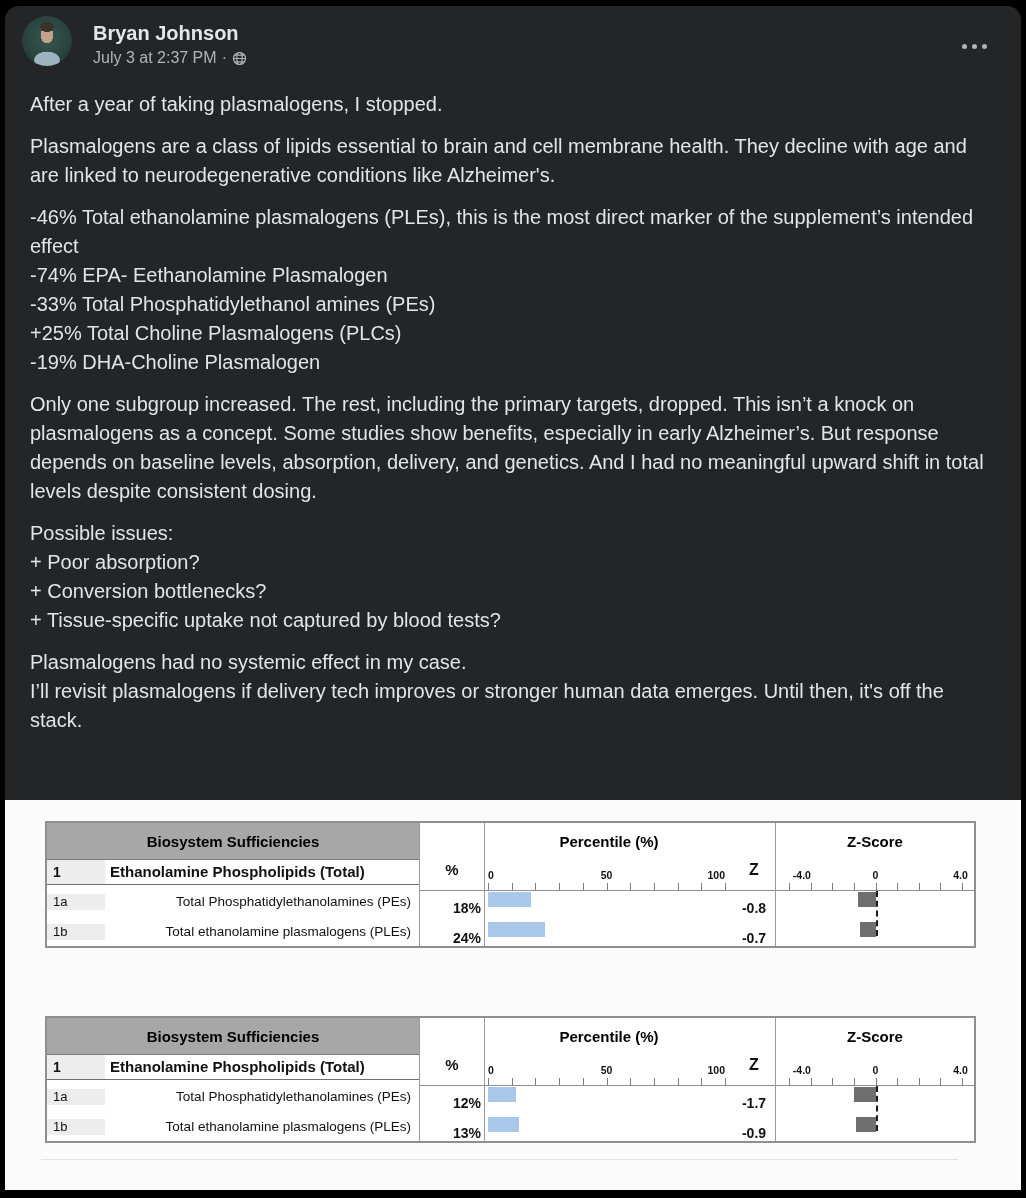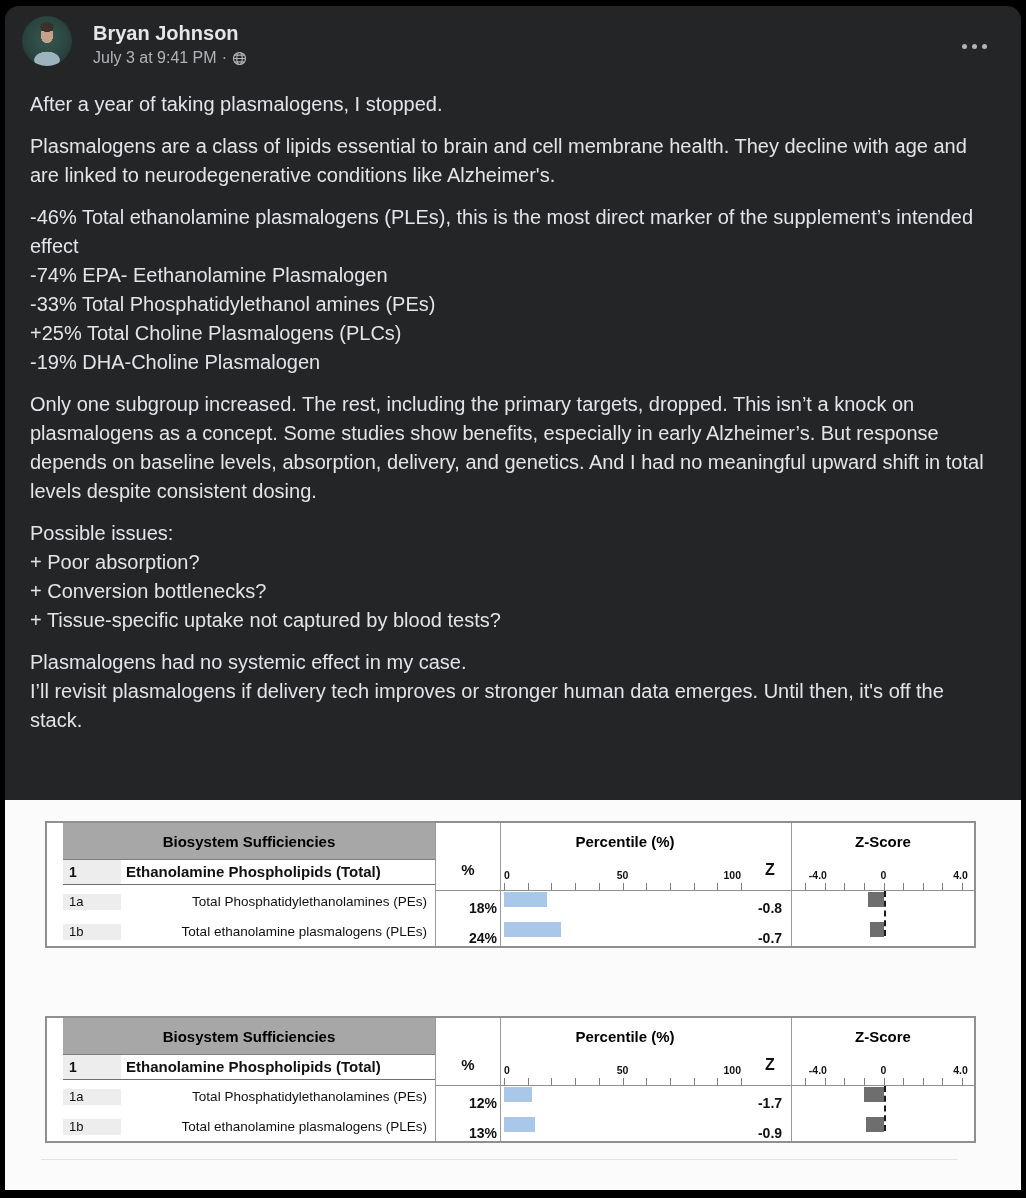--- a/index.html
+++ b/index.html
@@ -32,21 +32,21 @@
     display:flex;color:#111;}
   .tbl-1{top:21px;}
   .tbl-2{top:216px;}
   .seg{position:relative;}
   .seg-h{height:36px;display:flex;align-items:center;justify-content:center;text-align:right;}
   .seg-l{height:24px;}
   .seg-t{height:8px;}
   .seg-b{height:16px;}
   .seg-g{height:14px;}
   
-  .block-left{width:372px;display:flex;flex-direction:column;margin-left:16px;}
+  .block-left{width:372px;display:flex;flex-direction:column;}
   .lb-title{height:36px;background:#a7a7a7;border-bottom:1px solid #7d7d7d;display:flex;
     align-items:center;justify-content:center;font-weight:bold;font-size:15px;color:#000;}
   .lb-row{display:flex;}
   .lb-row1{height:24px;border-bottom:1px solid #6f6f6f;}
   .idcell{width:58px;background:#ededed;font-size:13px;padding-left:6px;box-sizing:border-box;}
   .lb-row1 .idcell{font-weight:bold;font-size:14px;line-height:24px;}
   .name1{flex:1;font-weight:bold;font-size:15px;line-height:24px;padding-left:5px;}
   .rowa{height:16px;margin-top:9px;}
   .rowb{height:16px;margin-top:14px;}
   .rowa .idcell,.rowb .idcell{line-height:16px;}
@@ -83,21 +83,21 @@
 <body>
 
 <div class="frame">
   <div class="card">
 
     <div class="hdr">
       <div class="avatar"></div>
       <div class="hmeta">
         <div class="author">Bryan Johnson</div>
         <div class="tsline">
-          <span>July 3 at 9:41 PM</span>
+          <span>July 3 at 2:37 PM</span>
           <span class="dot-sep">·</span>
           <span class="globe">
             <svg viewBox="0 0 16 16" width="15" height="15">
               <g stroke="#b0b3b8" stroke-width="1.3" fill="none">
                 <circle cx="8" cy="8" r="6.4"></circle>
                 <ellipse cx="8" cy="8" rx="2.9" ry="6.4"></ellipse>
                 <path d="M1.7 8h12.6M2.7 4.4h10.6M2.7 11.6h10.6"></path>
               </g>
             </svg>
           </span>

